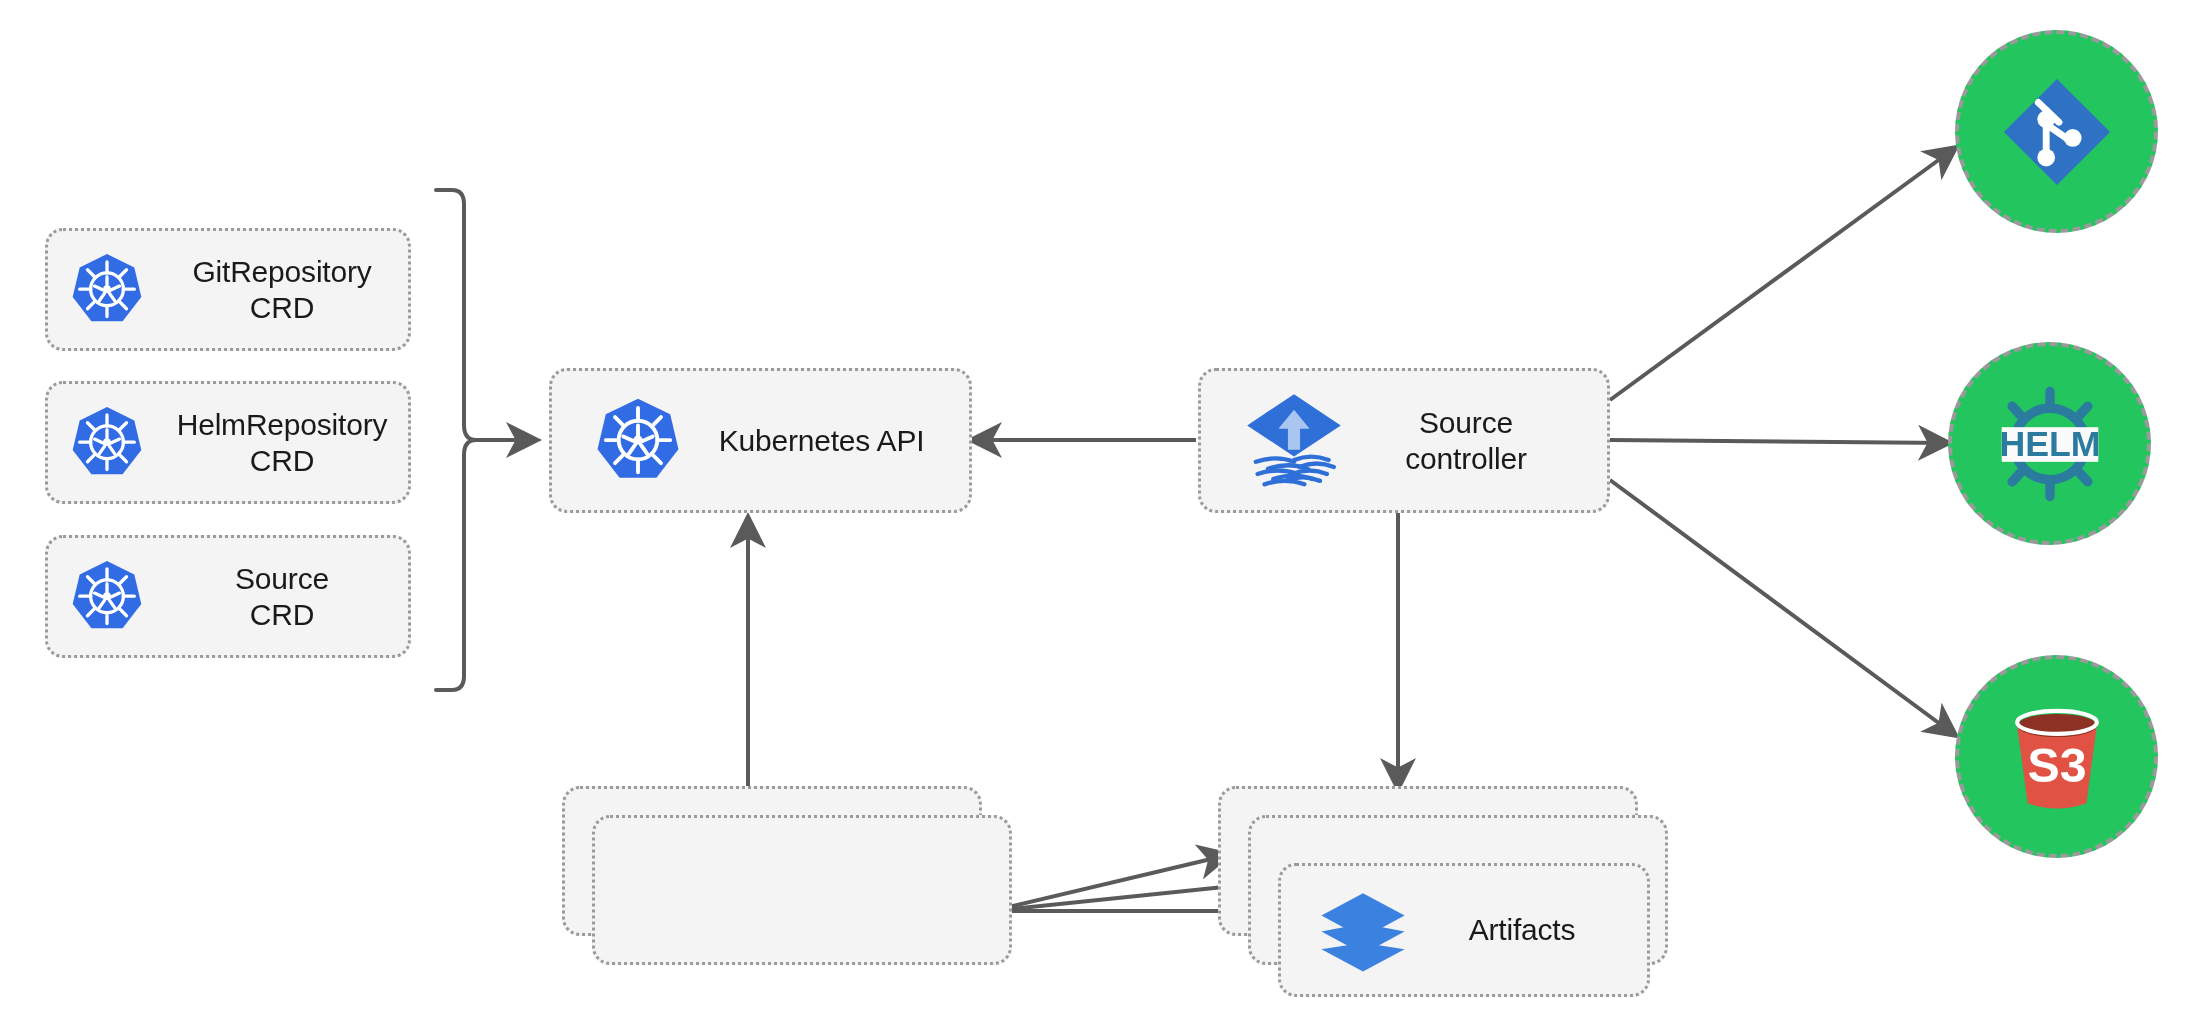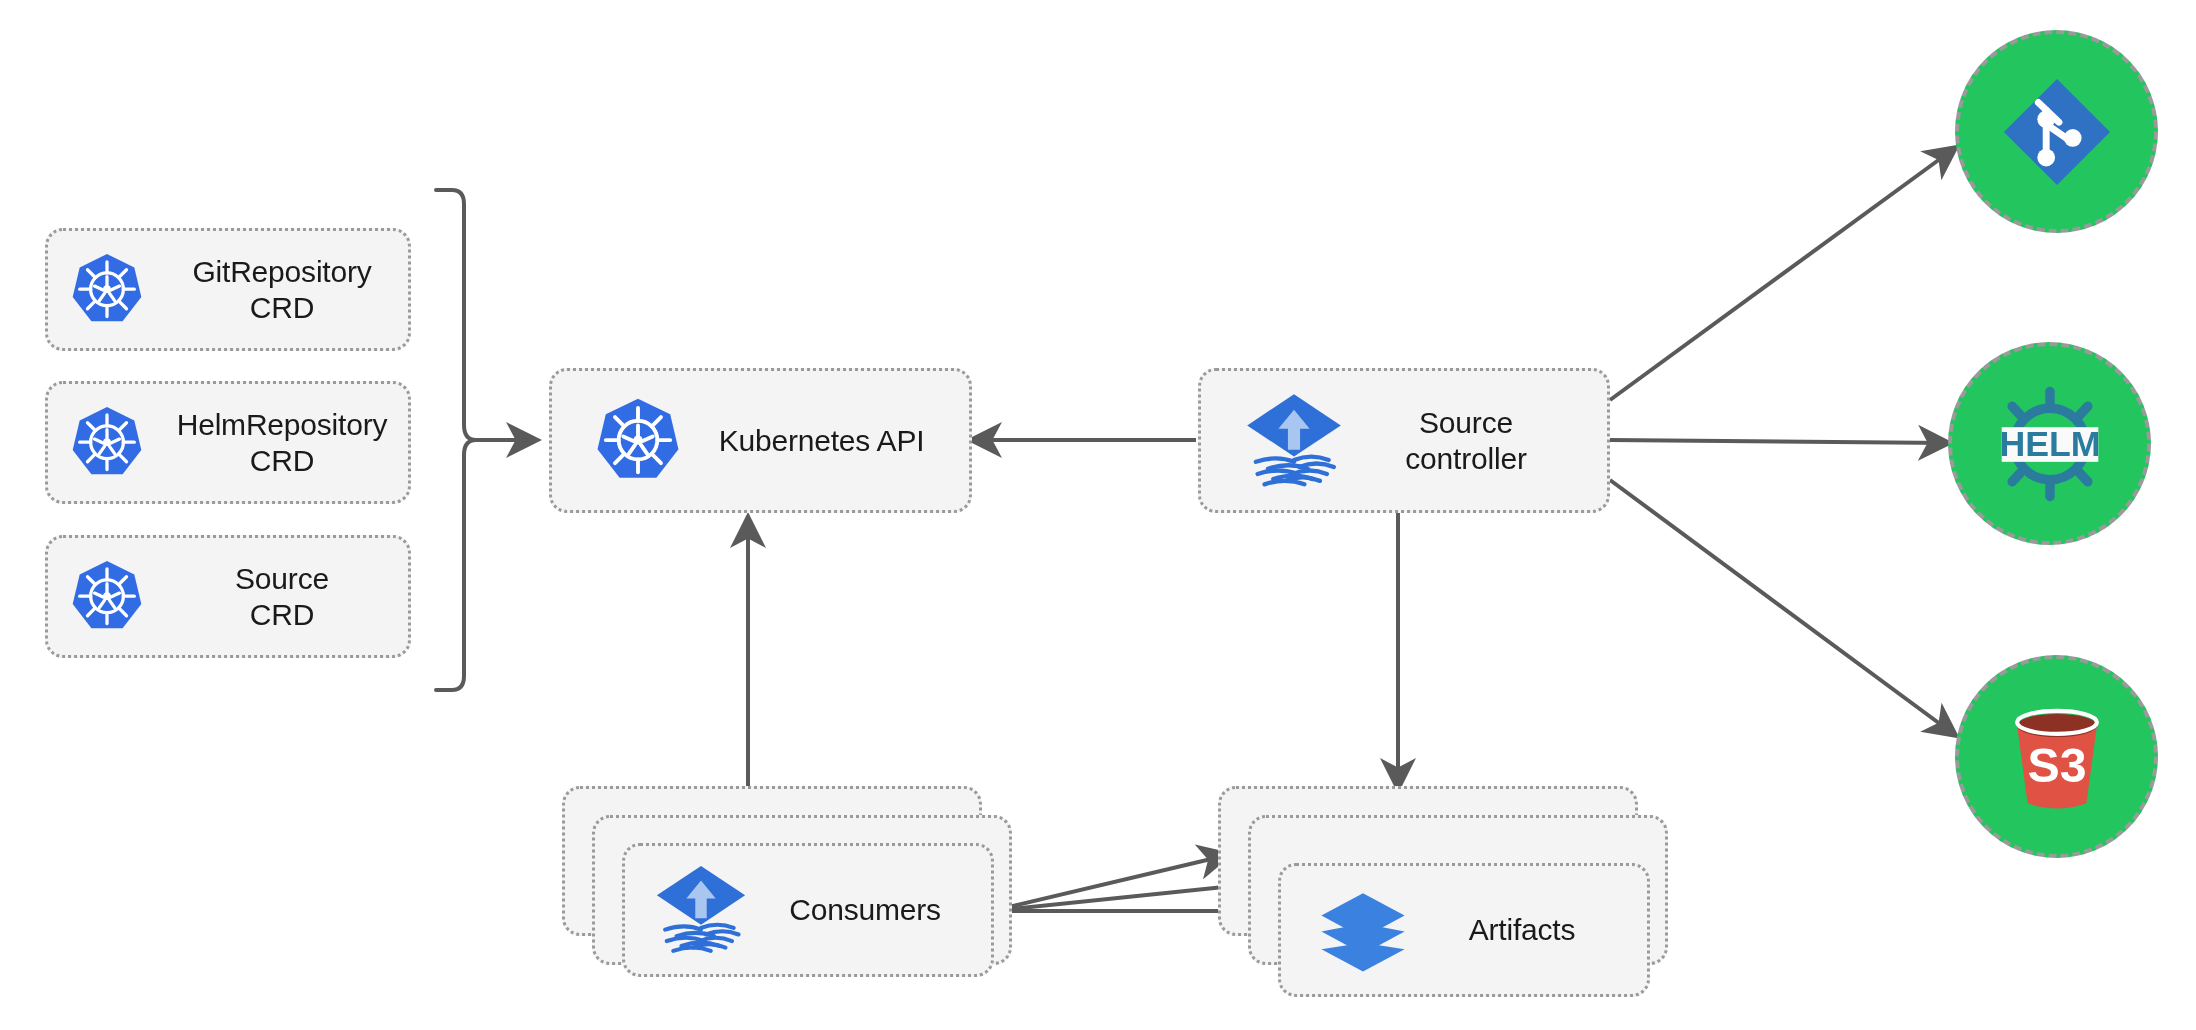--- a/index.html
+++ b/index.html
@@ -254,40 +254,20 @@
           <line x1="60" y1="64" x2="53" y2="54"></line>
         </g>
         <circle cx="50" cy="49" r="5" fill="#ffffff"></circle>
       </svg>
     </span>
     <span class="node-label" style="flex:1; padding-right:18px;">Kubernetes API</span>
   </div>
 
   <div class="node-ghost" style="left:562px; top:786px; width:420px; height:150px;"></div>
   <div class="node-ghost" style="left:592px; top:815px; width:420px; height:150px;"></div>
-  <div class="node" style="left:622px; top:843px; width:372px; height:134px; padding-left:24px;">
-    <span class="icon-wrap" style="width:104px;">
-      <svg width="98" height="98" viewBox="0 0 120 120">
-        <polygon points="60,6 114,42 60,78 6,42" fill="#2f6fd8"></polygon>
-        <path d="M60 24 L78 46 L67 46 L67 70 L53 70 L53 46 L42 46 Z" fill="#a9c6f0"></path>
-        <g stroke="#2f6fd8" stroke-width="5" fill="none" stroke-linecap="round">
-          <path d="M16 84 Q40 76 60 84"></path>
-          <path d="M30 92 Q54 84 76 92"></path>
-          <path d="M18 98 Q42 90 64 98"></path>
-          <path d="M36 104 Q60 96 82 104"></path>
-          <path d="M26 110 Q50 102 72 110"></path>
-          <path d="M60 82 Q80 74 100 82"></path>
-          <path d="M66 90 Q86 82 106 90"></path>
-          <path d="M58 98 Q78 90 98 98"></path>
-          <path d="M50 106 Q70 98 90 106"></path>
-        </g>
-      </svg>
-    </span>
-    <span class="node-label" style="flex:1; padding-right:14px;">Consumers</span>
-  </div>
 
   <div class="node-ghost" style="left:1218px; top:786px; width:420px; height:150px;"></div>
   <div class="node-ghost" style="left:1248px; top:815px; width:420px; height:150px;"></div>
   <div class="node" style="left:1278px; top:863px; width:372px; height:134px; padding-left:30px;">
     <span class="icon-wrap" style="width:104px;">
       <svg width="96" height="96" viewBox="0 0 120 120">
         <polygon points="60,14 112,42 60,70 8,42" fill="#3b82e0"></polygon>
         <polygon points="60,52 112,62 60,90 8,62" fill="#3b82e0"></polygon>
         <polygon points="60,76 112,84 60,112 8,84" fill="#3b82e0"></polygon>
       </svg>

